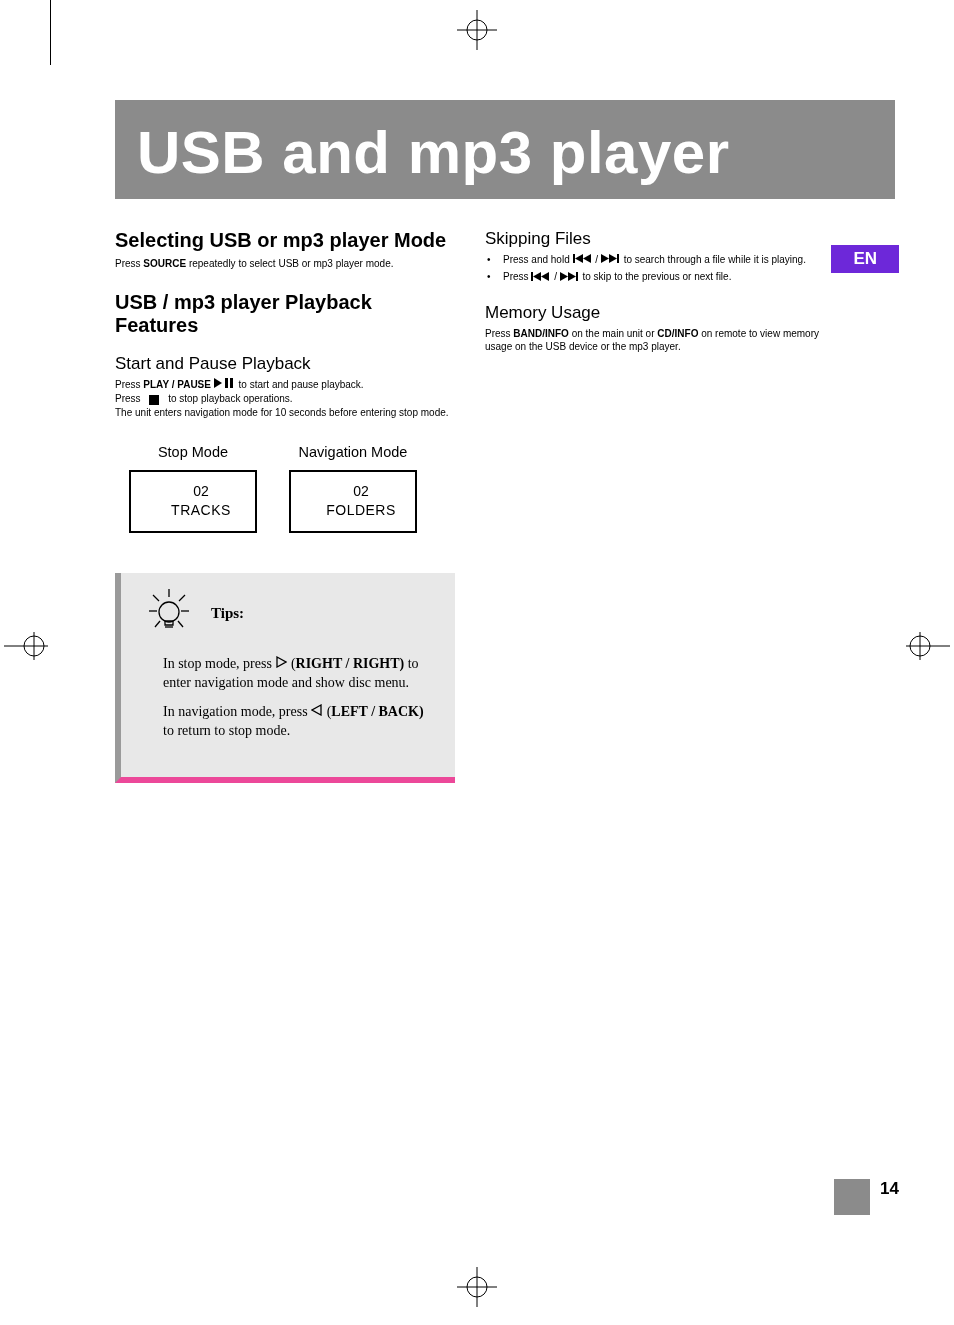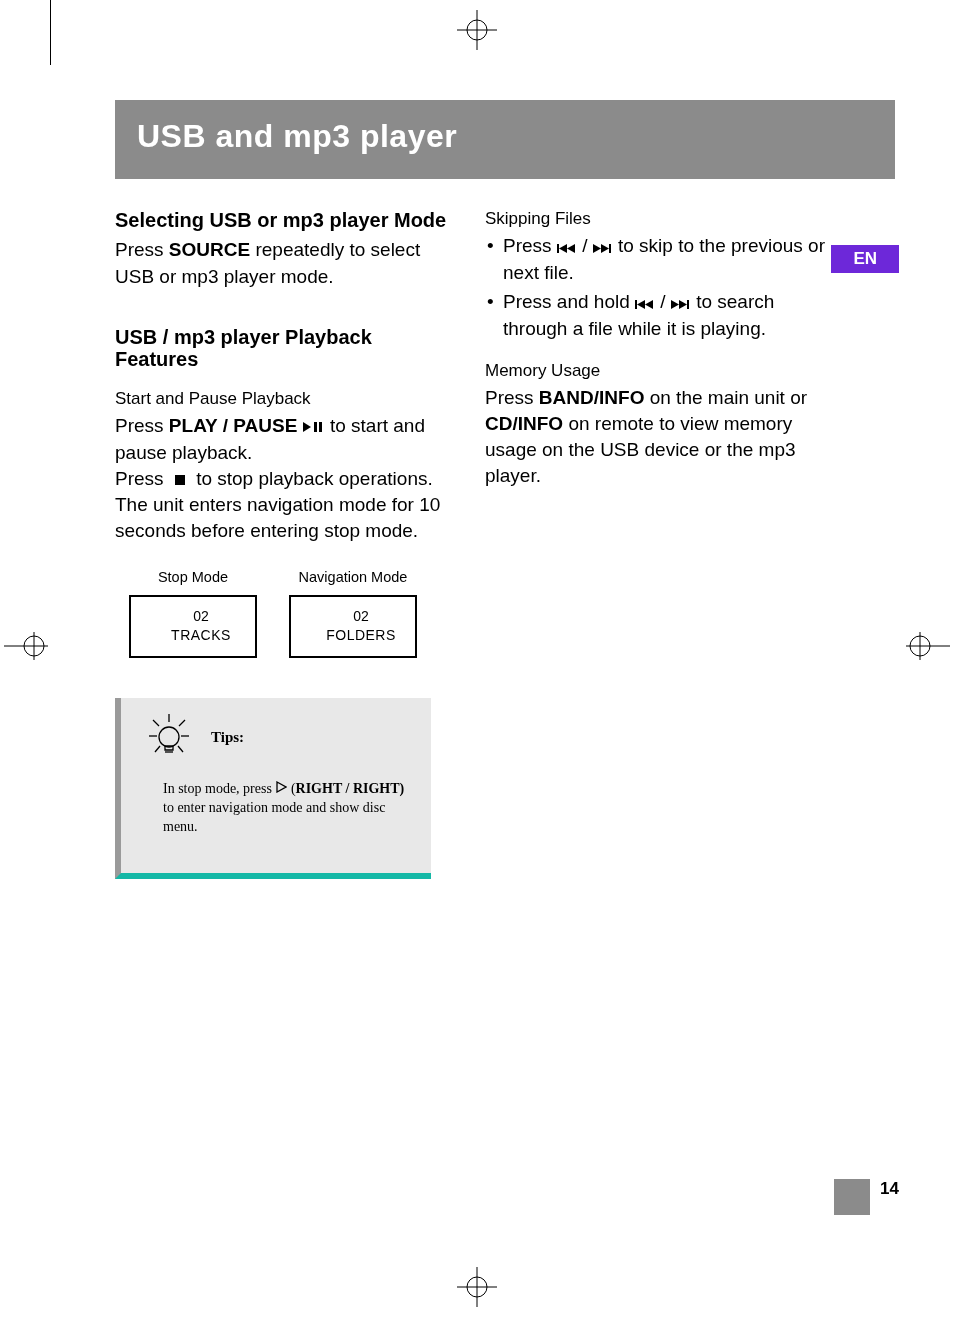--- a/index.html
+++ b/index.html
@@ -38,22 +38,22 @@
   .page {
     position: absolute;
     left: 115px;
     top: 100px;
     width: 780px;
   }
   .title-bar {
     background: #8b8b8b;
     color: #fff;
     font-weight: 900;
-    font-size: 32px;
-    padding: 18px 22px 24px 22px;
+    font-size: 60px;
+    padding: 18px 22px 12px 22px;
     letter-spacing: 0.5px;
     font-family: "Arial Black", "Trebuchet MS", Arial, sans-serif;
   }
   .content {
     display: flex;
     gap: 30px;
     margin-top: 30px;
   }
   .col { flex: 1; }
   .col-left { max-width: 340px; }
@@ -66,21 +66,21 @@
     margin-bottom: 6px;
     font-family: "Trebuchet MS", Arial, sans-serif;
   }
   h3 {
     font-size: 17px;
     font-weight: 400;
     margin-top: 18px;
     margin-bottom: 4px;
   }
   p, li {
-    font-size: 19px;
+    font-size: 10px;
     line-height: 1.38;
   }
   .bold { font-weight: 800; }
   ul { list-style: none; padding-left: 0; }
   ul li { position: relative; padding-left: 18px; margin-bottom: 3px;}
   ul li::before {
     content: "•";
     position: absolute;
     left: 2px;
     top: 0;
@@ -100,24 +100,24 @@
     font-size: 14px;
     line-height: 1.4;
   }
   .mode-box .num { display:block; }
   .mode-box .txt { display:block; letter-spacing: 0.5px;}
 
   .tips-box {
     margin-top: 40px;
     background: #e8e8e8;
     border-left: 6px solid #9a9a9a;
-    border-bottom: 6px solid #14b8a6;
+    border-bottom: 6px solid #ec4899;
     padding: 14px 20px 26px 42px;
     position: relative;
-    width: 316px;
+    width: 340px;
     font-family: "Comic Sans MS", "Trebuchet MS", cursive;
   }
   .tips-header {
     display: flex;
     align-items: center;
     gap: 18px;
     margin-bottom: 16px;
     margin-left: -18px;
   }
   .tips-title { font-weight: 700; font-size: 15px; }
@@ -201,21 +201,21 @@
 
   <div class="content">
 
     <div class="col col-left">
 
       <h2>Selecting USB or mp3 player Mode</h2>
       <p>
         <span>Press </span><span class="bold">SOURCE</span><span> repeatedly to select USB or mp3 player mode.</span>
       </p>
 
-      <h2 style="margin-top:36px;">USB / mp3 player Playback Features</h2>
+      <h2 style="margin-top:20px;">USB / mp3 player Playback Features</h2>
 
       <h3>Start and Pause Playback</h3>
       <p>
         <span>Press </span><span class="bold">PLAY / PAUSE</span>
         <span class="icon-inline">
           <svg width="22" height="10" viewBox="0 0 22 10">
               <polygon points="0,0 8,5 0,10" fill="#000"></polygon>
               <rect x="11" y="0" width="3" height="10" fill="#000"></rect>
               <rect x="16" y="0" width="3" height="10" fill="#000"></rect>
             </svg>
@@ -266,59 +266,64 @@
             </svg>
           </span>
           <span class="tips-title">Tips:</span>
         </div>
         <div class="tips-body">
           <p>
             <span>In stop mode, press </span><span class="icon-inline"><svg width="12" height="12" viewBox="0 0 12 12">
                   <polygon points="2,1 11,6 2,11" fill="none" stroke="#000" stroke-width="1.3"></polygon>
                 </svg></span><span> (</span><span class="bold">RIGHT / RIGHT)</span><span> to enter navigation mode and show disc menu.</span>
           </p>
+          <p>
+            <span>In navigation mode, press </span><span class="icon-inline"><svg width="12" height="12" viewBox="0 0 12 12">
+                  <polygon points="10,1 1,6 10,11" fill="none" stroke="#000" stroke-width="1.3"></polygon>
+                </svg></span><span> (</span><span class="bold">LEFT / BACK)</span><span> to return to stop mode.</span>
+          </p>
         </div>
       </div>
 
     </div>
 
     <div class="col col-right">
 
       <h3 style="margin-top:0;">Skipping Files</h3>
       <ul>
+        <li>
+          <span>Press and hold  </span>
+          <span class="icon-inline"><svg width="20" height="9" viewBox="0 0 20 9">
+                <rect x="0" y="0" width="2" height="9" fill="#000"></rect>
+                <polygon points="10,0 2,4.5 10,9" fill="#000"></polygon>
+                <polygon points="18,0 10,4.5 18,9" fill="#000"></polygon>
+              </svg></span>
+          <span>  /  </span>
+          <span class="icon-inline"><svg width="20" height="9" viewBox="0 0 20 9">
+                <polygon points="0,0 8,4.5 0,9" fill="#000"></polygon>
+                <polygon points="8,0 16,4.5 8,9" fill="#000"></polygon>
+                <rect x="16" y="0" width="2" height="9" fill="#000"></rect>
+              </svg></span>
+          <span>  to search through  a file while it is playing.</span>
+        </li>
         <li>
           <span> Press  </span>
           <span class="icon-inline"><svg width="20" height="9" viewBox="0 0 20 9">
                 <rect x="0" y="0" width="2" height="9" fill="#000"></rect>
                 <polygon points="10,0 2,4.5 10,9" fill="#000"></polygon>
                 <polygon points="18,0 10,4.5 18,9" fill="#000"></polygon>
               </svg></span>
           <span>  /  </span>
           <span class="icon-inline"><svg width="20" height="9" viewBox="0 0 20 9">
                 <polygon points="0,0 8,4.5 0,9" fill="#000"></polygon>
                 <polygon points="8,0 16,4.5 8,9" fill="#000"></polygon>
                 <rect x="16" y="0" width="2" height="9" fill="#000"></rect>
               </svg></span>
           <span>  to skip to the previous or next file.</span>
         </li>
-        <li>
-          <span>Press and hold  </span>
-          <span class="icon-inline"><svg width="20" height="9" viewBox="0 0 20 9">
-                <rect x="0" y="0" width="2" height="9" fill="#000"></rect>
-                <polygon points="10,0 2,4.5 10,9" fill="#000"></polygon>
-                <polygon points="18,0 10,4.5 18,9" fill="#000"></polygon>
-              </svg></span>
-          <span>  /  </span>
-          <span class="icon-inline"><svg width="20" height="9" viewBox="0 0 20 9">
-                <polygon points="0,0 8,4.5 0,9" fill="#000"></polygon>
-                <polygon points="8,0 16,4.5 8,9" fill="#000"></polygon>
-                <rect x="16" y="0" width="2" height="9" fill="#000"></rect>
-              </svg></span>
-          <span>  to search through  a file while it is playing.</span>
-        </li>
       </ul>
 
       <h3>Memory Usage</h3>
       <p>
         <span>Press </span><span class="bold">BAND/INFO</span><span> on the main unit or </span><span class="bold">CD/INFO</span><span> on remote to view memory usage on the USB device or the mp3 player.</span>
       </p>
 
     </div>
   </div>
 </div>

